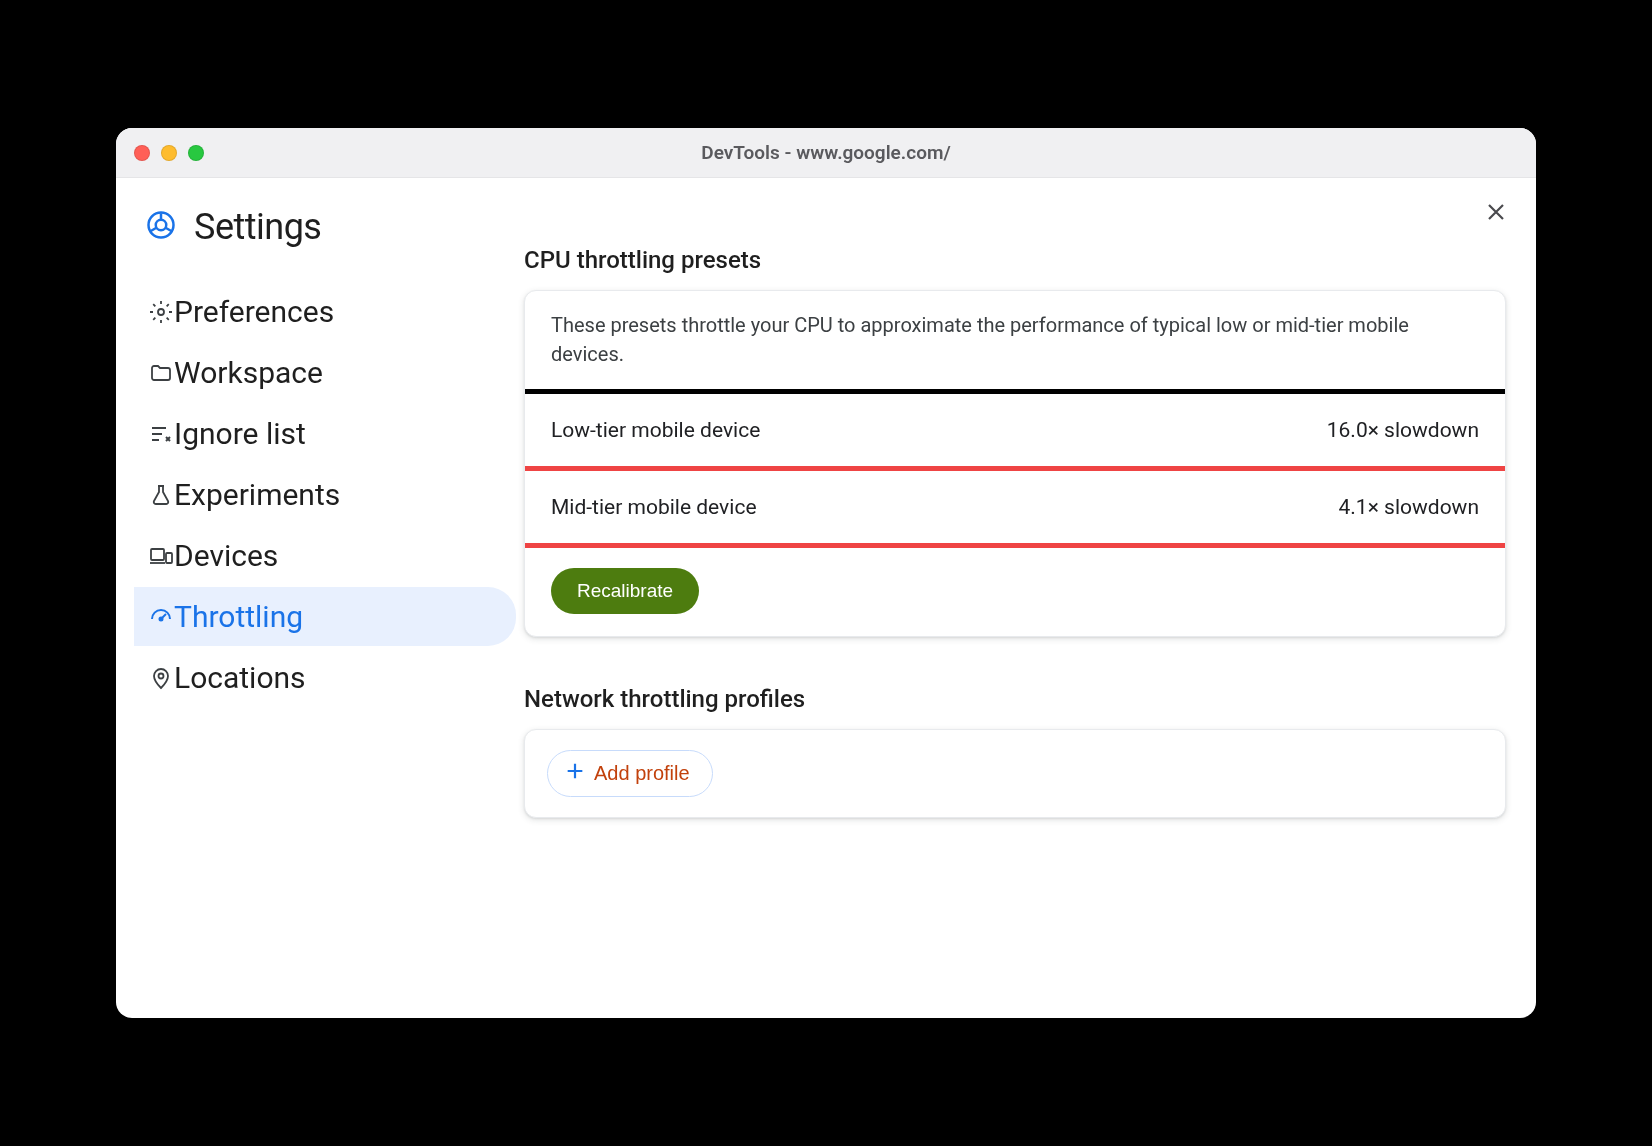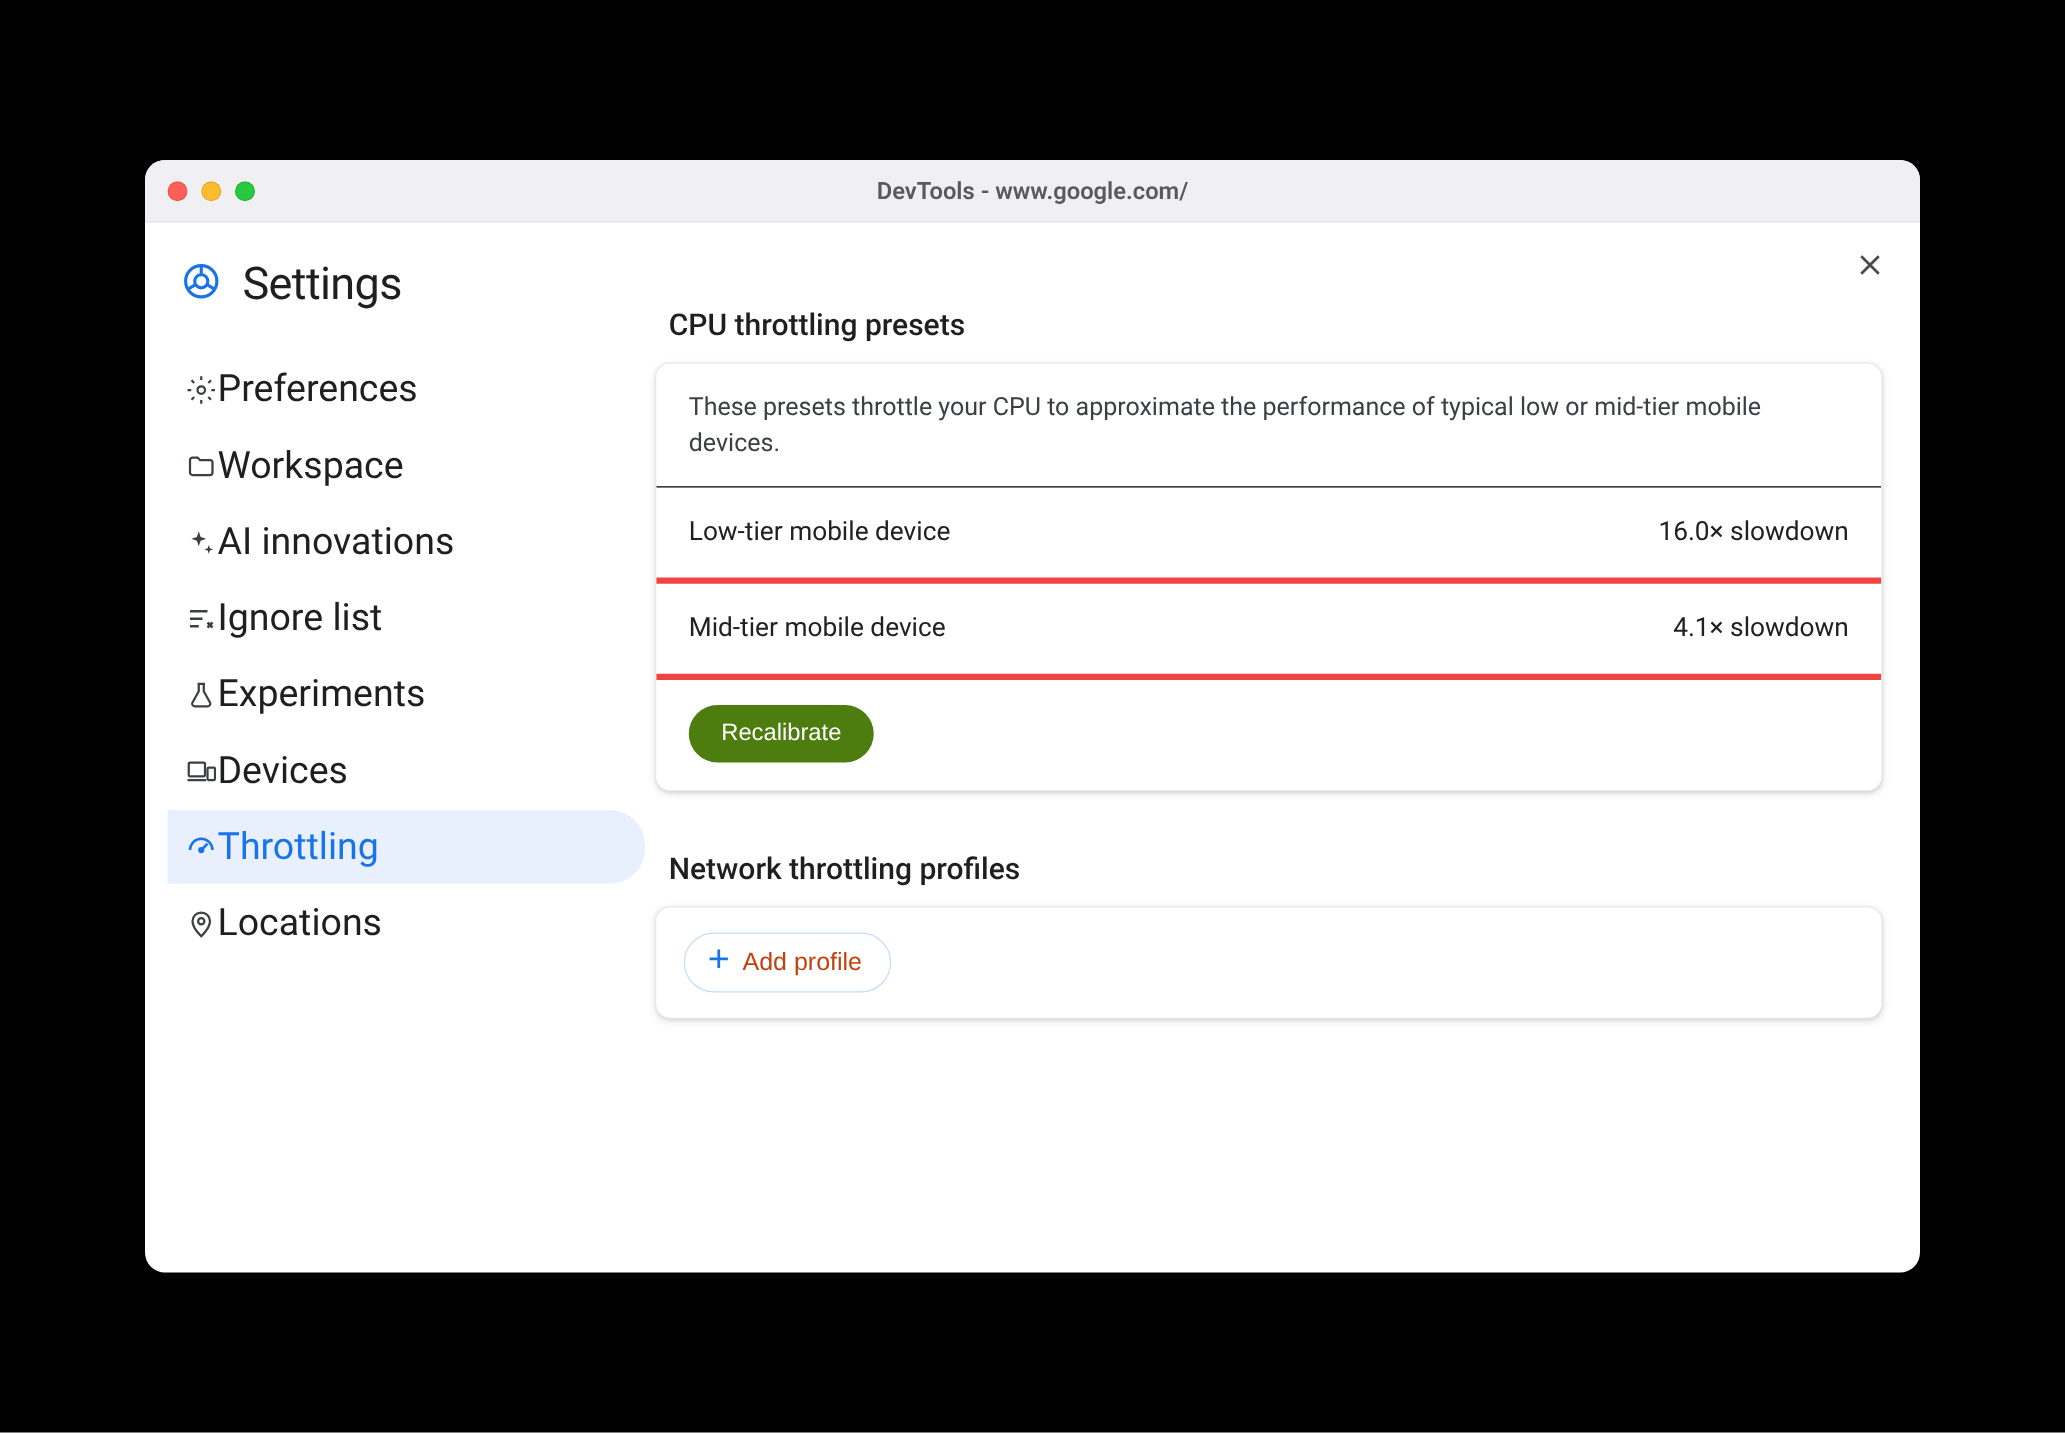--- a/index.html
+++ b/index.html
@@ -113,35 +113,34 @@
     }
     .main {
       flex: 1;
       padding: 68px 30px 0 8px;
     }
     .section-title {
       font-size: 24px;
       font-weight: 500;
       color: #1f1f1f;
       margin-bottom: 16px;
-      margin-left: 11px;
     }
     .card {
       background: #fff;
       border: 1px solid #e8eaed;
       border-radius: 12px;
       box-shadow: 0 2px 6px rgba(60,64,67,0.15), 0 1px 2px rgba(60,64,67,0.1);
       overflow: hidden;
     }
     .card-desc {
       padding: 20px 26px;
       font-size: 20px;
       color: #3c4043;
       line-height: 1.45;
-      border-bottom: 1px solid #000000;
+      border-bottom: 5px solid #000000;
     }
     .preset-row {
       display: flex;
       justify-content: space-between;
       align-items: center;
       padding: 24px 26px;
       font-size: 21px;
       color: #202124;
       border-bottom: 5px solid #ef4444;
     }
@@ -231,28 +230,20 @@
         <div class="nav-item">
           <span class="nav-icon">
             <svg width="24" height="24" viewBox="0 0 24 24" fill="none" stroke="currentColor" stroke-width="1.8">
                 <path d="M3 7a2 2 0 0 1 2-2h4l2 2h8a2 2 0 0 1 2 2v8a2 2 0 0 1-2 2H5a2 2 0 0 1-2-2V7z"></path>
               </svg>
           </span>
           <span>Workspace</span>
         </div>
         <div class="nav-item">
           <span class="nav-icon">
-            <svg width="24" height="24" viewBox="0 0 24 24" fill="currentColor">
-                <path d="M10 3l1.5 4.5L16 9l-4.5 1.5L10 15l-1.5-4.5L4 9l4.5-1.5L10 3zM18 14l.9 2.6L21.5 17.5l-2.6.9L18 21l-.9-2.6L14.5 17.5l2.6-.9L18 14z"></path>
-              </svg>
-          </span>
-          <span>AI innovations</span>
-        </div>
-        <div class="nav-item">
-          <span class="nav-icon">
             <svg width="24" height="24" viewBox="0 0 24 24" fill="none" stroke="currentColor" stroke-width="2">
                 <path d="M3 6h14M3 12h10M3 18h7"></path>
                 <path d="M17 15l4 4m0-4l-4 4"></path>
               </svg>
           </span>
           <span>Ignore list</span>
         </div>
         <div class="nav-item">
           <span class="nav-icon">
             <svg width="24" height="24" viewBox="0 0 24 24" fill="none" stroke="currentColor" stroke-width="1.8">

